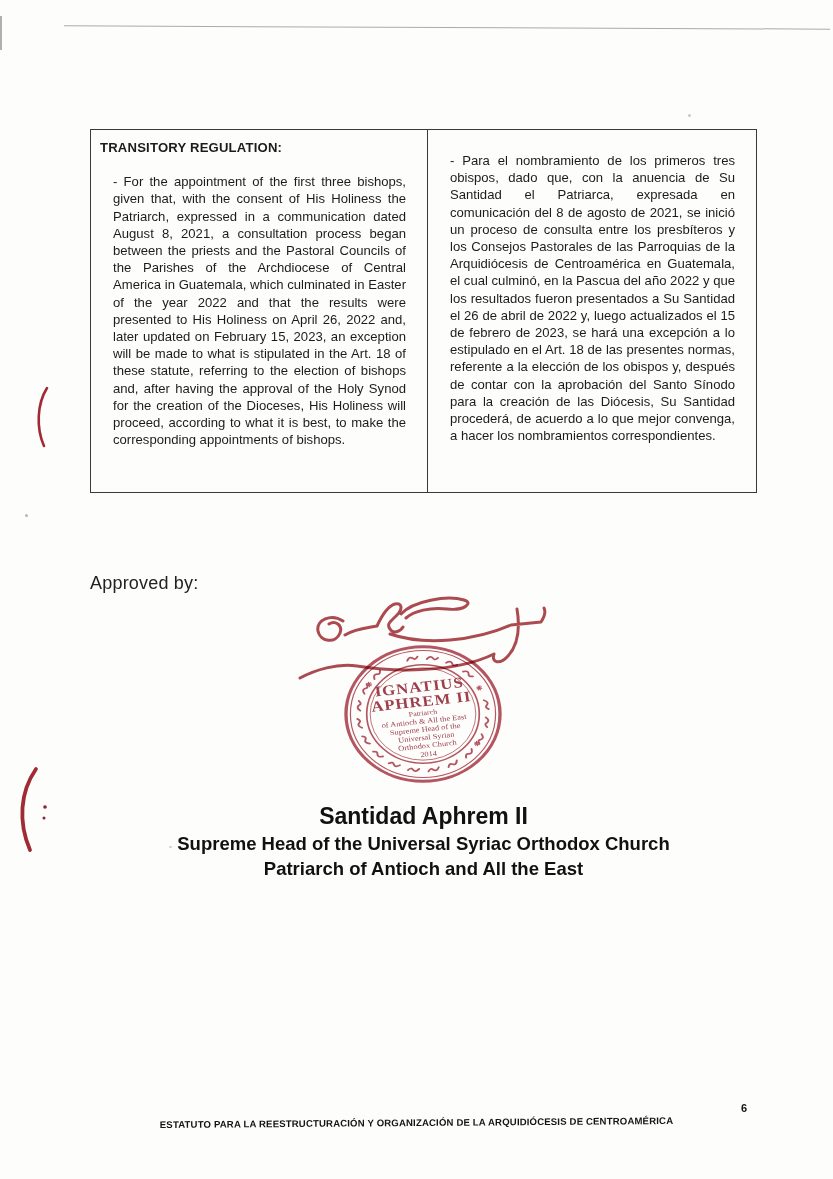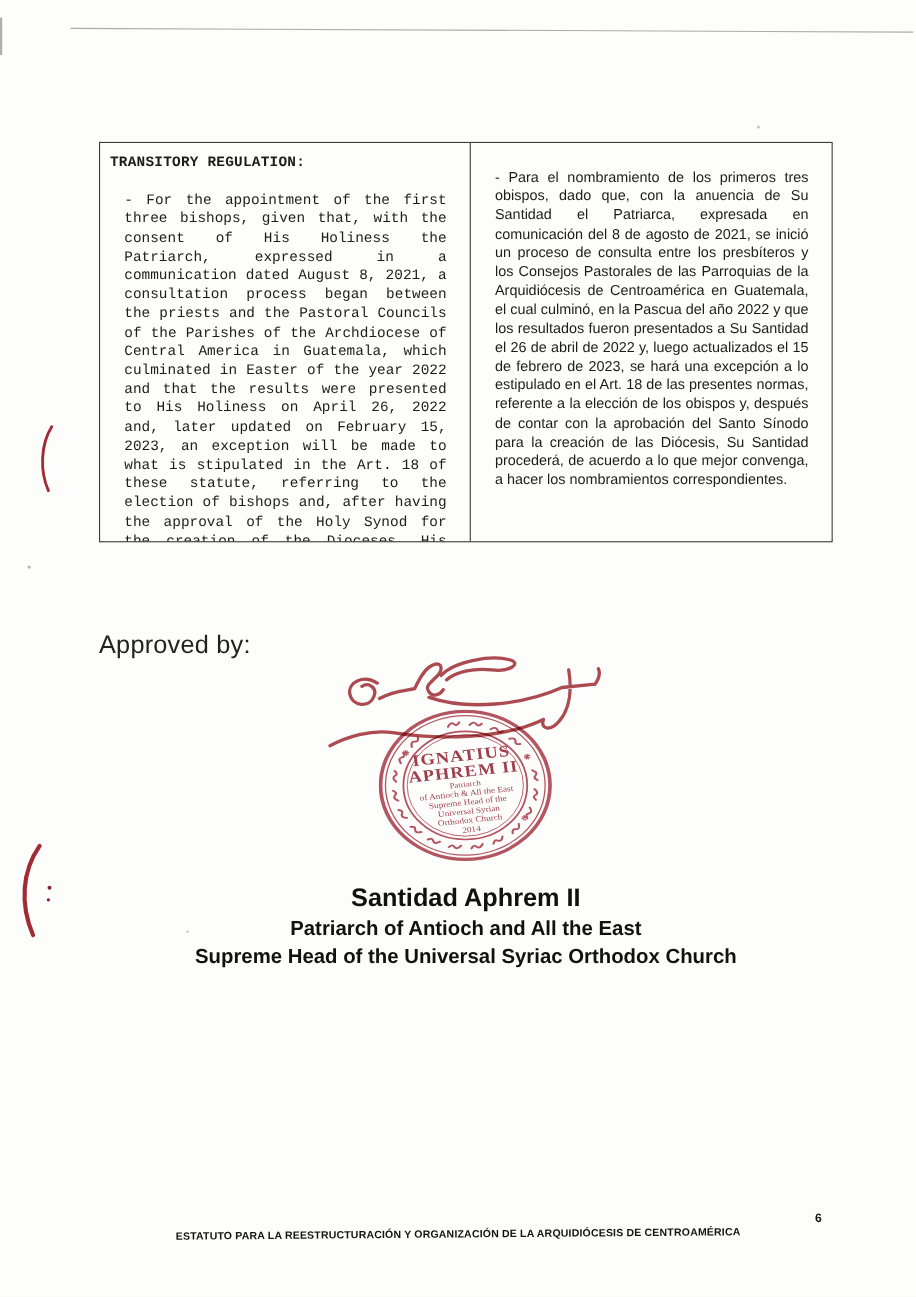--- a/index.html
+++ b/index.html
@@ -16,27 +16,27 @@
   .speck.s1{left:25px;top:514px;width:3px;height:3px;}
   .speck.s2{left:169px;top:846px;width:3px;height:2px;opacity:.4;}
   .speck.s3{left:688px;top:114px;width:3px;height:3px;opacity:.45;}
   
   .reg-table{
     position:absolute;left:90px;top:129px;width:667px;height:364px;
     border:1.6px solid #3a3a3a;display:flex;box-sizing:border-box;background:transparent;
   }
   .reg-cell{box-sizing:border-box;padding:9px 8px 6px 9px;overflow:hidden;
     font-size:13.1px;line-height:17.2px;text-align:justify;color:#1c1c1c;}
-  .reg-cell.en{width:337px;border-right:1.6px solid #3a3a3a;font-family:Liberation Mono, monospace;}
+  .reg-cell.en{width:337px;border-right:1.6px solid #3a3a3a;}
   .reg-cell.es{flex:1;}
   .reg-header{font-weight:bold;margin:0 0 17px 0;text-align:left;letter-spacing:.2px;}
   .reg-body{margin:13px;}
   
   .accept-line{position:absolute;left:90px;top:526px;font-size:18px;letter-spacing:.2px;color:#222;}
-  .approve-line{position:absolute;left:90px;top:573px;font-size:23px;letter-spacing:.2px;color:#222;}
+  .approve-line{position:absolute;left:90px;top:573px;font-size:18px;letter-spacing:.2px;color:#222;}
   
   .seal-svg{position:absolute;left:344px;top:645px;width:158px;height:138px;
     opacity:.93;mix-blend-mode:multiply;}
   .sig-svg{position:absolute;left:295px;top:593px;width:260px;height:100px;
     opacity:.92;mix-blend-mode:multiply;}
   .seal-serif{font-family:"Liberation Serif",serif;}
   
   .paren1{position:absolute;left:32px;top:386px;}
   .paren2{position:absolute;left:14px;top:766px;}
   
@@ -135,20 +135,20 @@
     <path d="M15 2 C5 18 4 42 12 60" fill="none" stroke="#a12b35" stroke-width="2.6" stroke-linecap="round"></path>
   </svg>
   <svg class="paren2" width="34" height="88" viewBox="0 0 34 88">
     <path d="M22 3 C6 26 4 56 16 84" fill="none" stroke="#a12b35" stroke-width="3.8" stroke-linecap="round"></path>
     <circle cx="31" cy="41" r="1.8" fill="#8b2230"></circle>
     <circle cx="30" cy="52" r="1.5" fill="#8b2230"></circle>
   </svg>
 
   <div class="signatory">
     <p class="name">Santidad Aphrem II</p>
+    <p class="title">Supreme Head of the Universal Syriac Orthodox Church</p>
     <p class="title">Patriarch of Antioch and All the East</p>
-    <p class="title">Supreme Head of the Universal Syriac Orthodox Church</p>
   </div>
 
   <div class="footer-title">ESTATUTO PARA LA REESTRUCTURACIÓN Y ORGANIZACIÓN DE LA ARQUIDIÓCESIS DE CENTROAMÉRICA</div>
   <div class="page-number">6</div>
 
 </div>
 
 </body></html>

